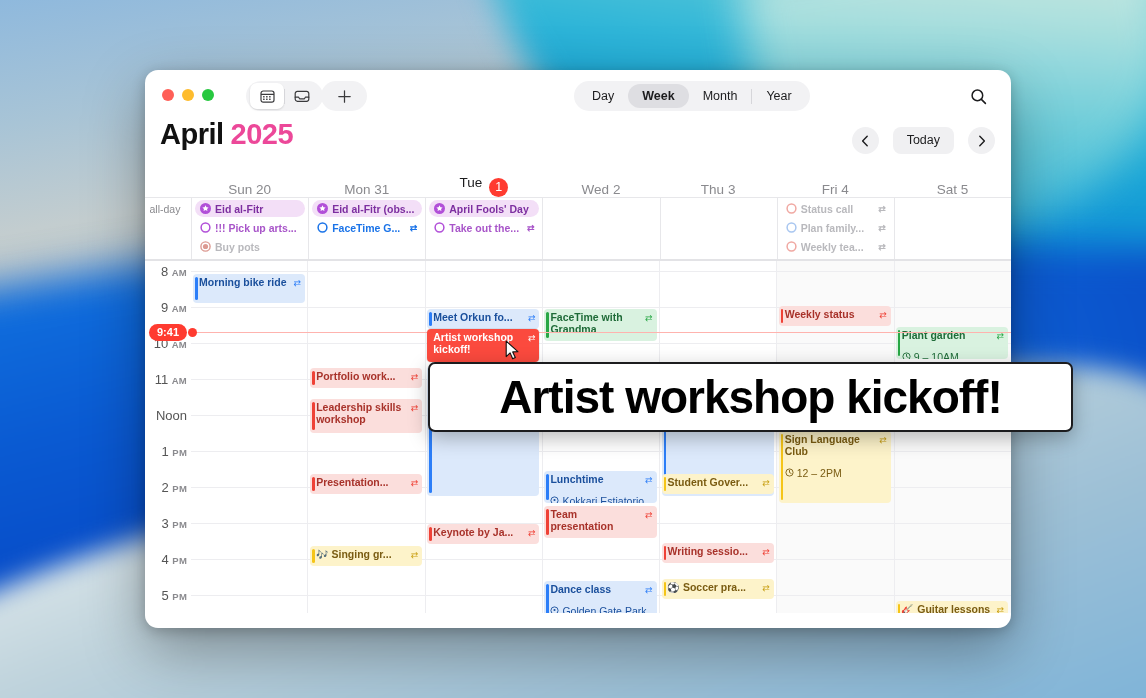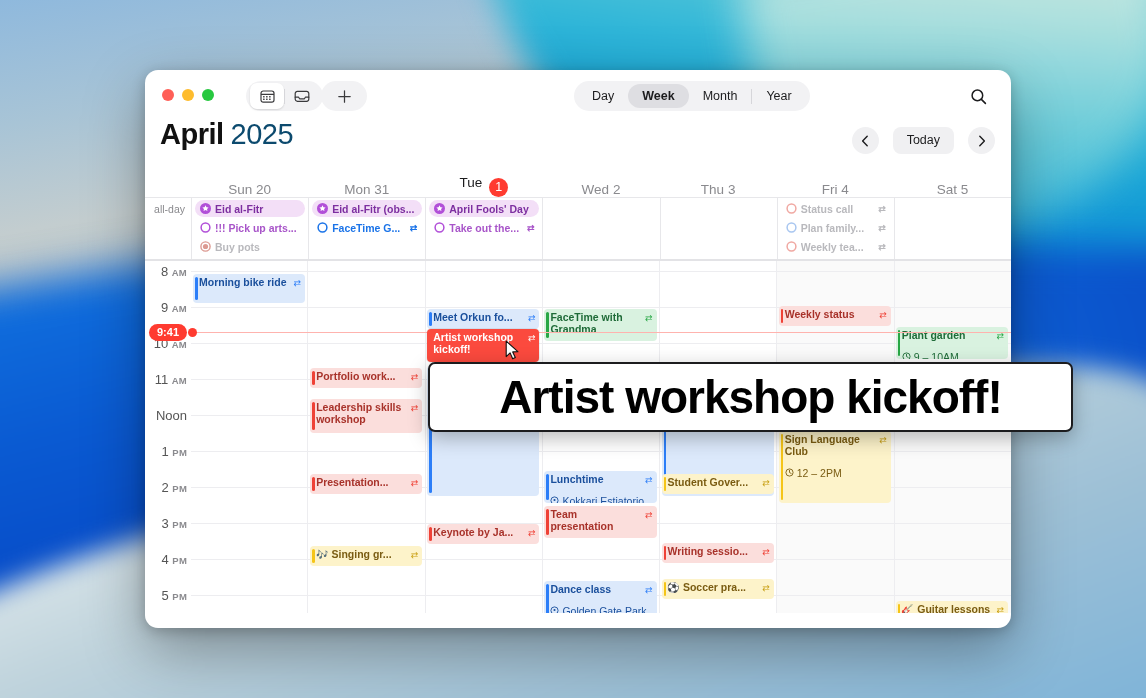--- a/index.html
+++ b/index.html
@@ -95,21 +95,21 @@
 
   .search-btn {
     position:absolute; right:18px; top:11px; width:30px; height:30px;
     display:flex; align-items:center; justify-content:center; border-radius:50%;
   }
 
   
   .header { position:relative; height:50px; padding:0 18px; }
   .month-title { position:absolute; left:15px; top:-4px; font-size:29px; letter-spacing:-.5px; color:#111; }
   .month-title b { font-weight:700; }
-  .month-title span.year { font-weight:400; color:#0c4a6e; }
+  .month-title span.year { font-weight:700; color:#ec4899; }
 
   .navgroup { position:absolute; right:16px; top:5px; display:flex; align-items:flex-start; gap:14px; }
   .nav-circ {
     width:27px; height:27px; border-radius:50%; background:#f0f0f2;
     display:flex; align-items:center; justify-content:center;
   }
   .today-btn {
     height:27px; background:#f0f0f2; border-radius:8px;
     padding:0 14px; font-size:12.5px; line-height:27px; color:#1c1c1e;
   }
@@ -125,21 +125,21 @@
     background:#ff3b30; color:#fff; border-radius:50%; font-size:12.5px;
     text-align:center; margin-left:3px; vertical-align:-4px; font-weight:500;
   }
 
   
   .allday {
     display:flex; border-top:1px solid #e7e7ea; border-bottom:2px solid #e3e3e6;
     min-height:62px;
   }
   .allday .gutter {
-    font-size:10.5px; color:#8a8a8e; text-align:right; padding:5px 6px 0 0;
+    font-size:10.5px; color:#8a8a8e; text-align:center; padding:5px 6px 0 0;
   }
   .ad-col { flex:1 1 0; border-left:1px solid #e7e7ea; padding:2px 3px; }
   .ad-col:first-of-type { border-left:none; }
   .ad-ev {
     display:flex; align-items:center; gap:4px;
     height:17px; border-radius:9px; padding:4px 5px; margin-bottom:2px;
     font-size:10.5px; font-weight:700; white-space:nowrap; overflow:hidden;
   }
   .ad-ev .lbl { overflow:hidden; text-overflow:ellipsis; flex:1 1 auto; }
   .ad-ev .rep { flex:0 0 auto; font-size:9px; }

